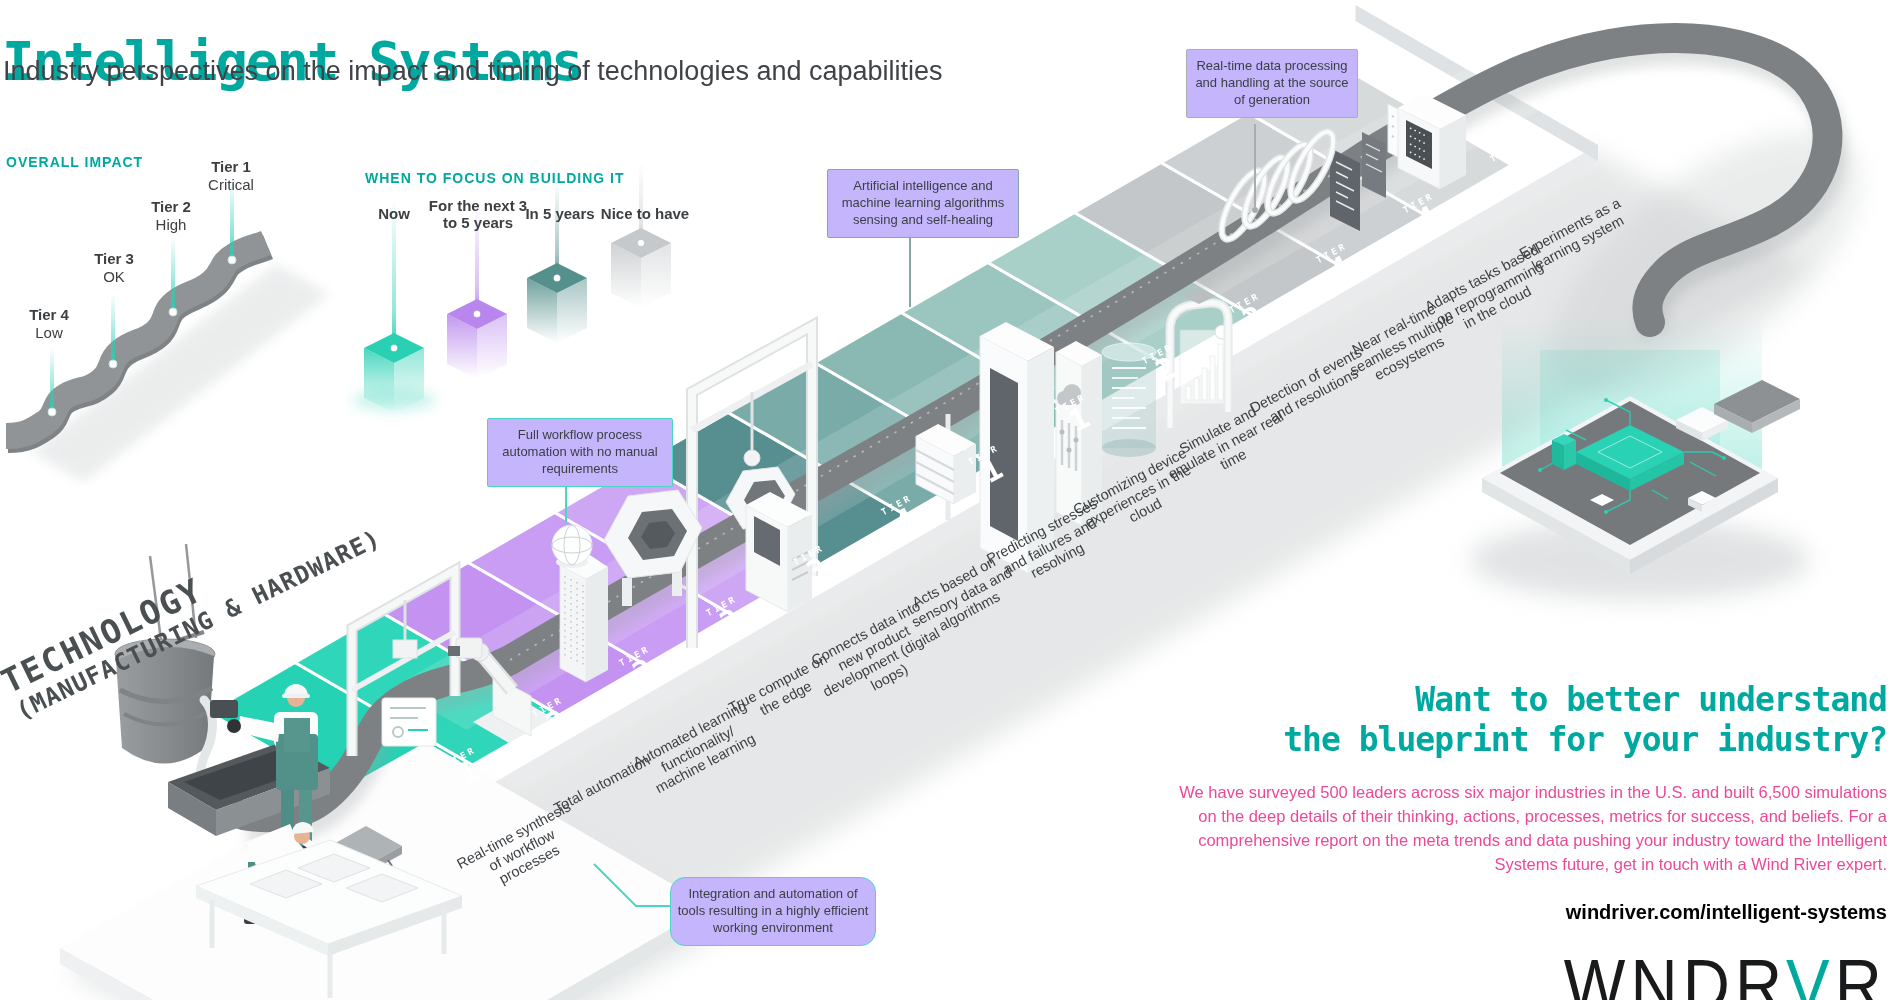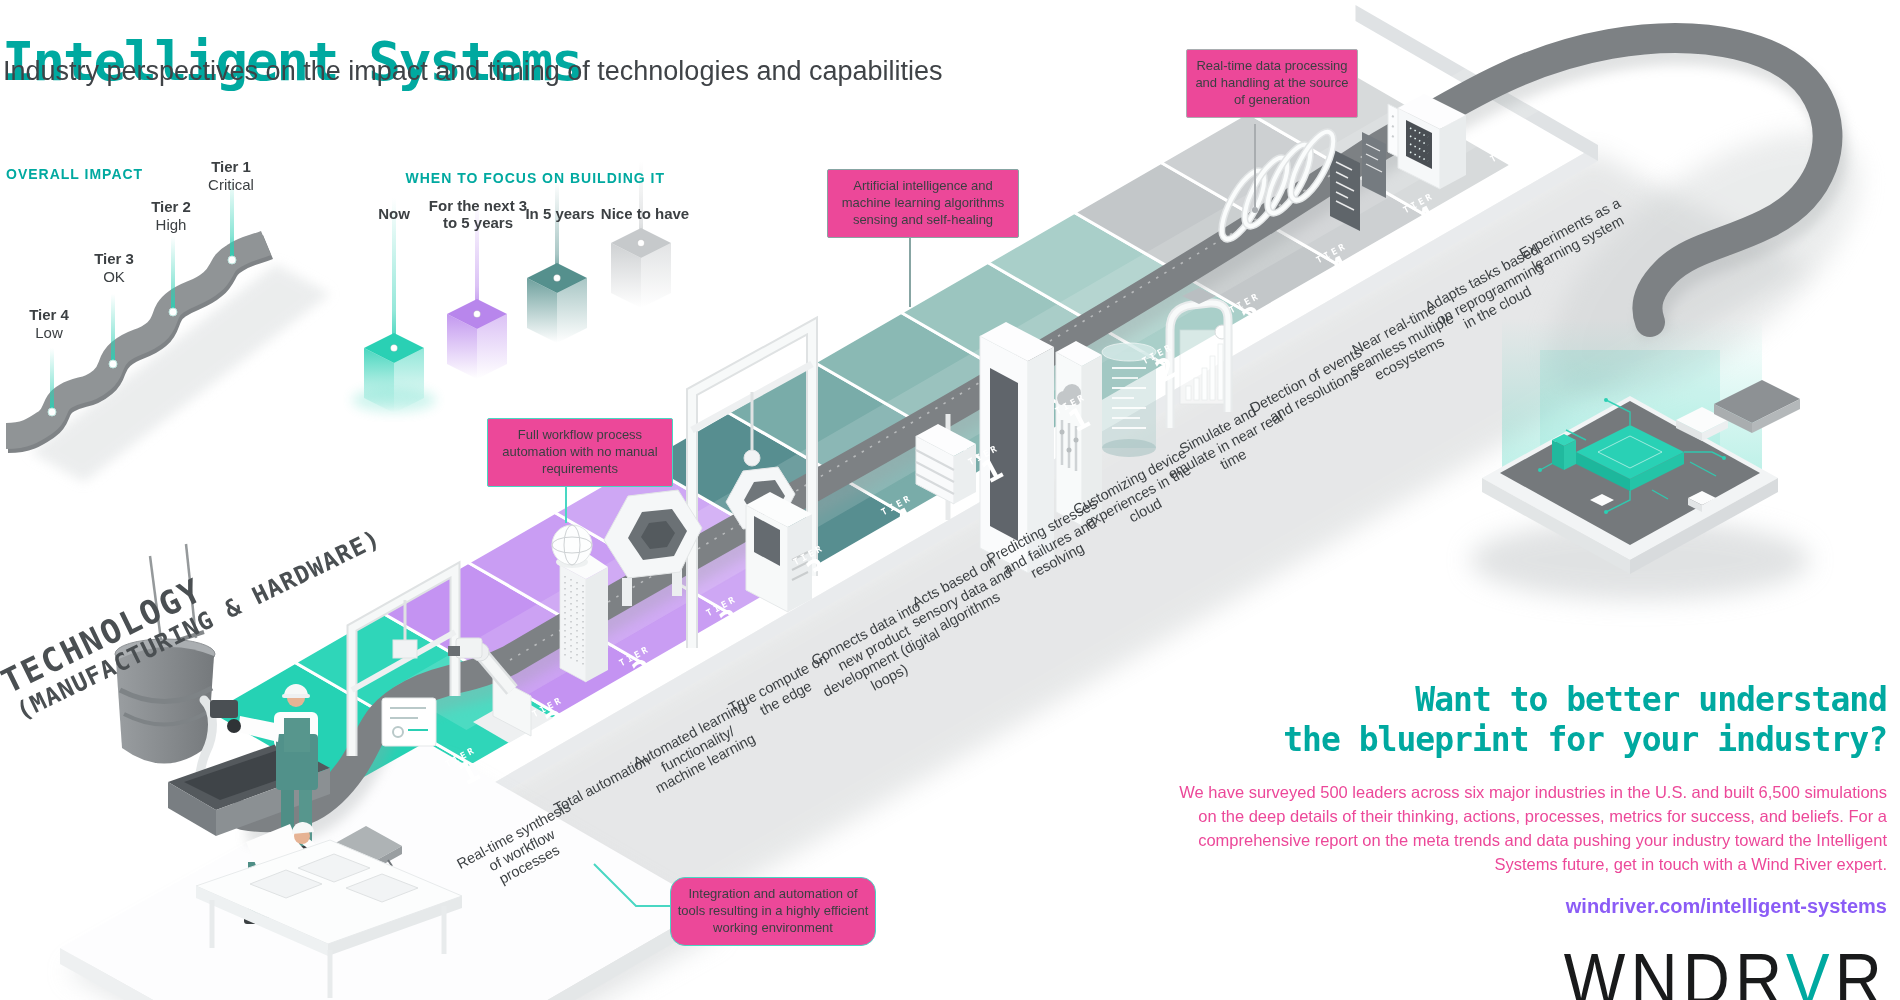--- a/index.html
+++ b/index.html
@@ -5,46 +5,46 @@
   html,body{margin:0;padding:0;background:#fff;}
   #canvas{position:relative;width:1900px;height:1000px;overflow:hidden;background:#fff;
           font-family:"Liberation Sans",sans-serif;color:#3c4043;padding-left:47px;}
   #scene{position:absolute;left:0;top:0;}
   .abs{position:absolute;}
   .mono{font-family:"DejaVu Sans Mono","Liberation Mono",monospace;}
   #page-title{left:2px;top:-6px;font-size:54px;font-weight:bold;letter-spacing:-2px;color:#00a9a0;}
   #page-subtitle{left:3px;top:56px;font-size:27px;color:#3f4347;}
   #section-label{left:6px;top:120px;font-size:17px;font-weight:bold;color:#00a9a0;}
   .legend-title{font-size:14px;font-weight:bold;letter-spacing:1px;color:#00a9a0;}
-  #impact-title{left:6px;top:166px;}
-  #focus-title{left:365px;top:170px;width:300px;text-align:right;}
+  #impact-title{left:6px;top:154px;}
+  #focus-title{left:365px;top:170px;width:300px;}
   .tier-key{width:92px;text-align:center;font-size:15px;line-height:1.2;}
   .tier-key b{display:block;}
   .focus-key{text-align:center;font-size:15px;font-weight:bold;line-height:1.15;}
-  .callout{background:#ec4899;border:1.5px solid;border-radius:2px;text-align:center;
+  .callout{background:#c4b5fd;border:1.5px solid;border-radius:2px;text-align:center;
            font-size:13px;line-height:1.3;color:#3b3f42;padding:8px 6px;}
   #callout-full-workflow{left:487px;top:418px;width:172px;border-color:#49d7c3;}
   #callout-ai-ml{left:827px;top:169px;width:178px;border-color:#87a5a3;}
   #callout-realtime-data{left:1186px;top:49px;width:158px;border-color:#a9adb0;}
   #callout-integration{left:670px;top:877px;width:192px;border-color:#49d7c3;border-radius:15px;}
   .cap-label{width:132px;text-align:center;font-size:14.5px;line-height:1.14;color:#3c4043;
              transform:translate(-50%,0) rotate(-28deg);transform-origin:50% 0;}
   .tier-label{color:#fff;text-align:center;transform:translate(-50%,-60%) rotate(-28deg);
               font-family:"DejaVu Sans Mono","Liberation Mono",monospace;}
   .tier-label .tw{display:block;font-size:9px;letter-spacing:3px;font-weight:bold;line-height:1;}
   .tier-label .tn{display:block;font-size:30px;font-weight:bold;line-height:.85;}
   #tech-label{left:-4px;top:668px;transform:rotate(-26deg);transform-origin:0 0;
               color:#4a4f52;font-weight:bold;white-space:nowrap;}
   #tech-label .l1{font-size:33px;letter-spacing:2px;line-height:1.1;}
   #tech-label .l2{font-size:24px;letter-spacing:1px;line-height:1.2;}
   #cta{right:60px;top:680px;width:760px;text-align:right;}
   #cta-heading{font-size:33px;font-weight:bold;line-height:1.2;color:#00a9a0;letter-spacing:-1px;}
   #cta-body{margin-top:22px;margin-left:40px;font-size:16.5px;line-height:1.45;color:#ec4899;}
-  #cta-link{display:inline-block;margin-top:18px;font-size:20px;font-weight:bold;
-            color:#8b5cf6;text-decoration:none;}
+  #cta-link{display:inline-block;margin-top:24px;font-size:20px;font-weight:bold;
+            color:#000000;text-decoration:none;}
   #brand-logo{margin-top:24px;font-size:64px;letter-spacing:5px;color:#191a1b;
               transform:scale(1.02,1.12);transform-origin:100% 50%;font-weight:400;}
   #brand-logo .accent{color:#00a9a0;}
 </style>
 </head>
 <body>
 
 <div id="canvas">
 
 <svg id="scene" width="1900" height="1000" viewBox="0 0 1900 1000" xmlns="http://www.w3.org/2000/svg">

